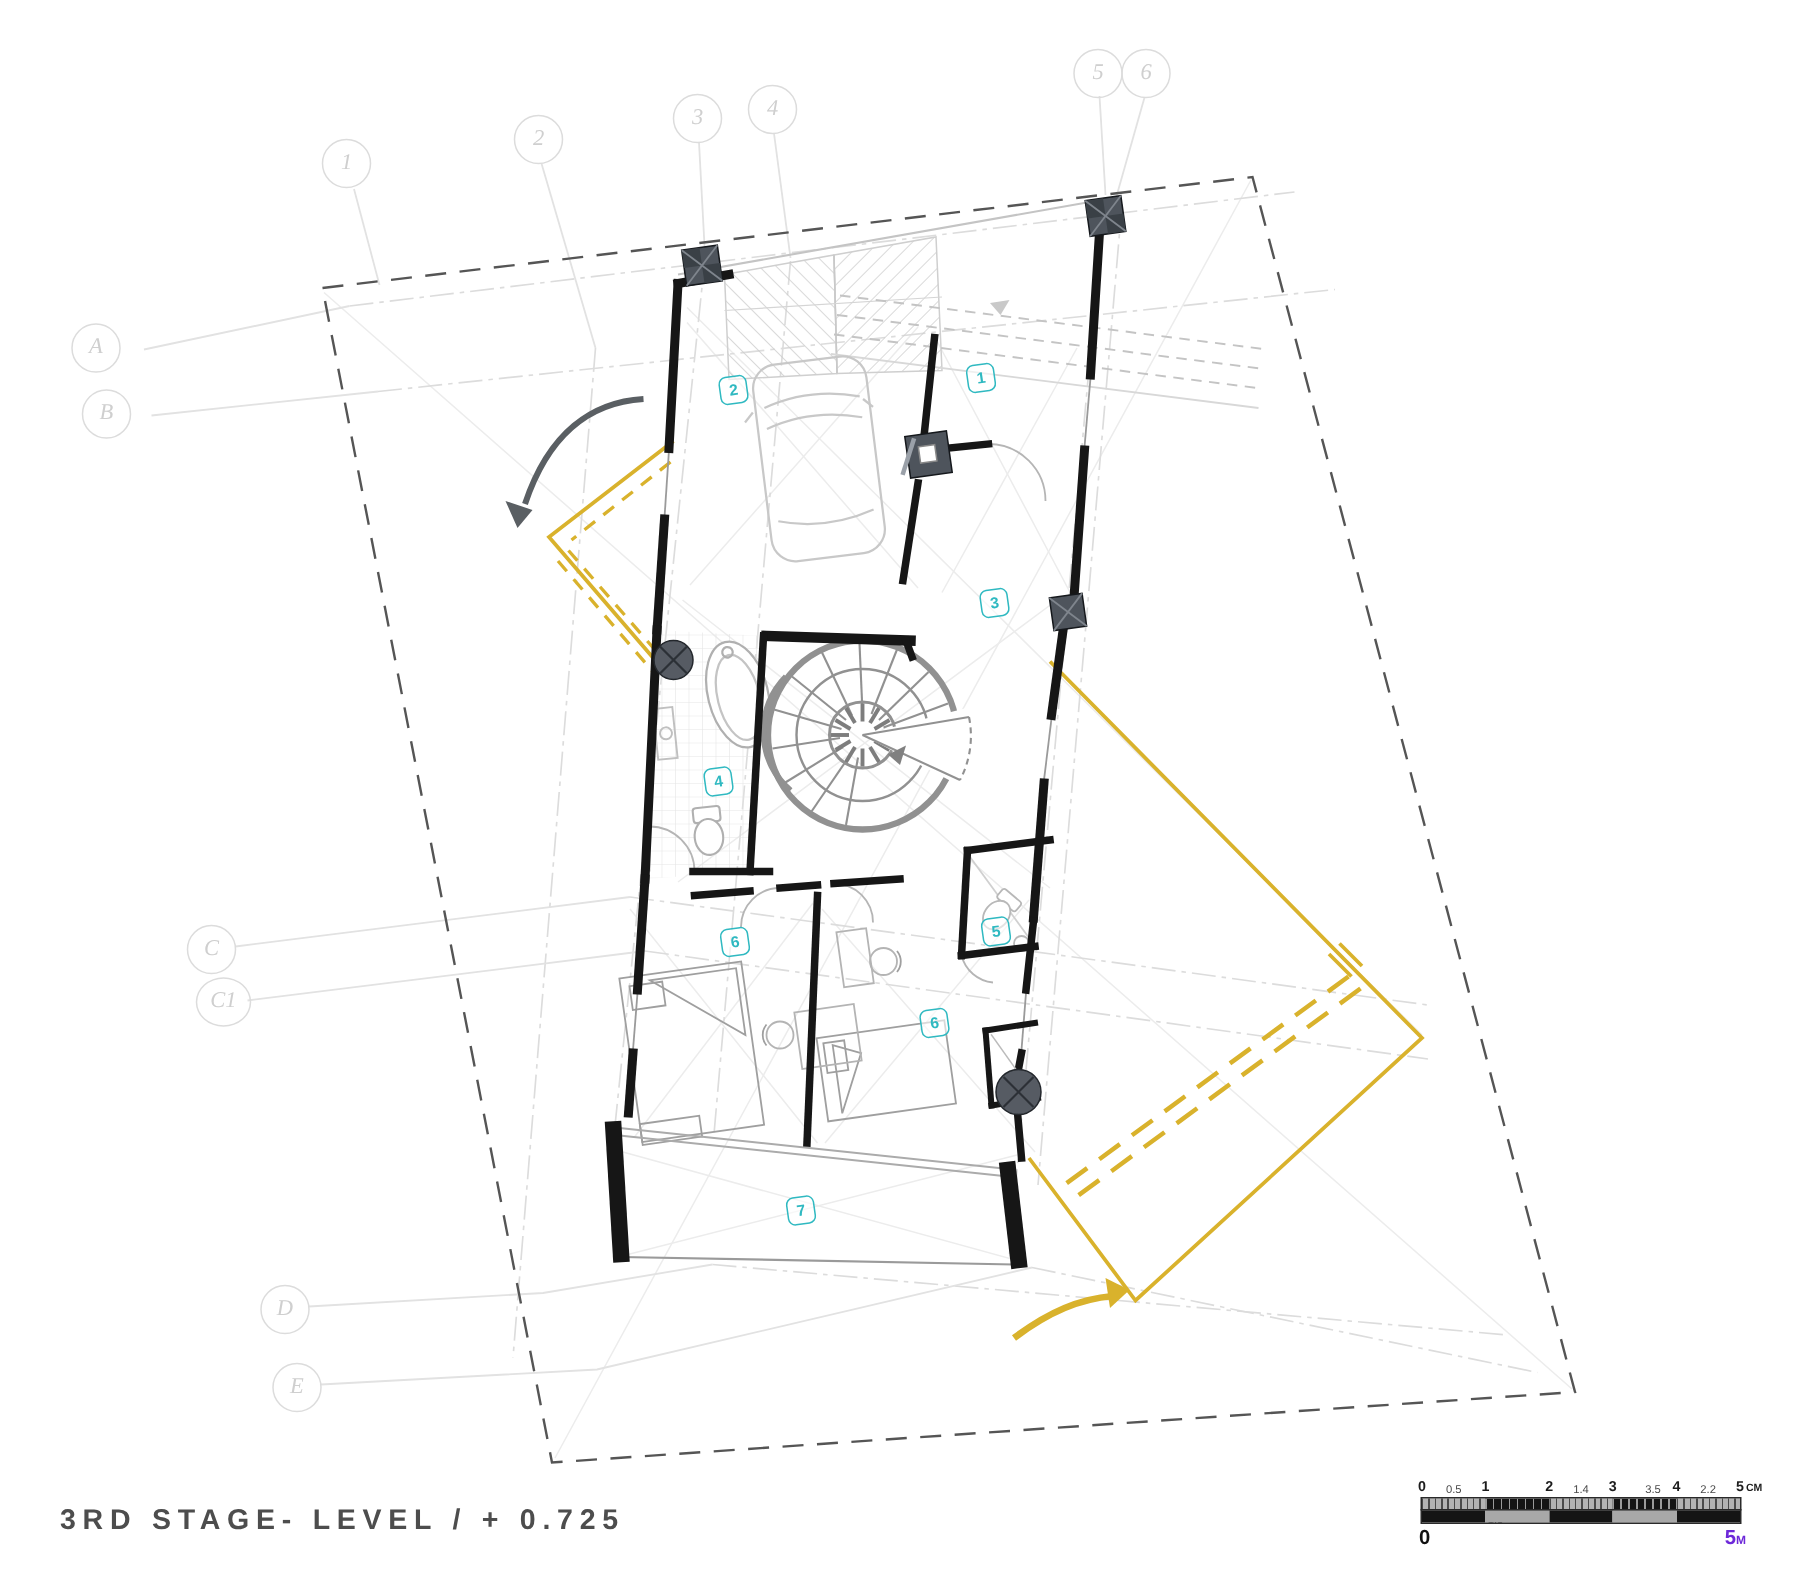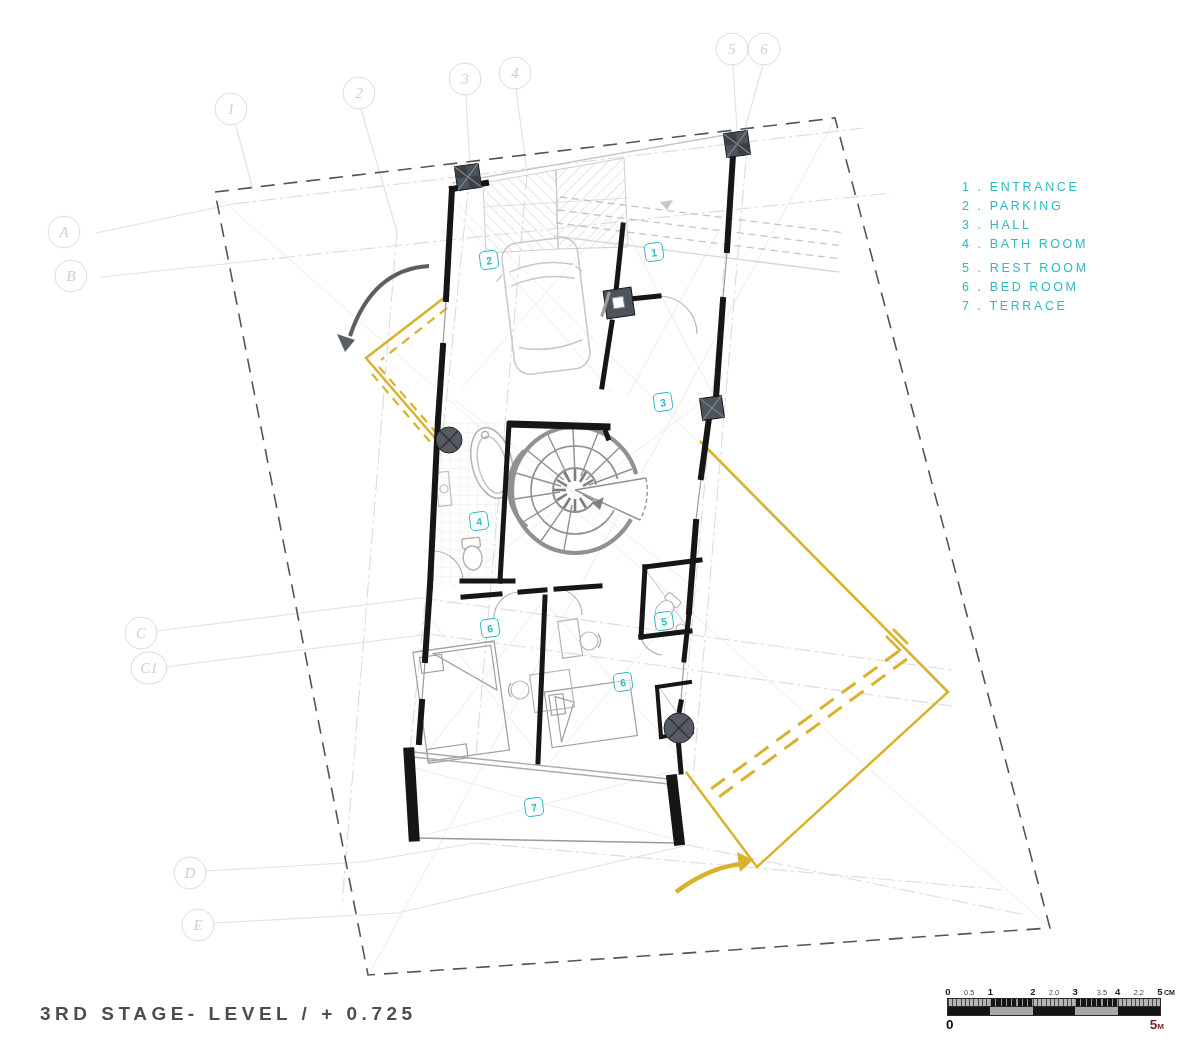--- a/index.html
+++ b/index.html
@@ -36,21 +36,21 @@
   .sb-row{position:absolute;left:0;width:212px;display:flex;outline:1px solid #2a2a2a;}
   .sb-row.cm{top:13px;height:7px;}
   .sb-row.m{top:21px;height:8px;}
   .seg{flex:0 0 42.4px;height:100%;}
   .comb{background:#b3b3b3;background-image:repeating-linear-gradient(90deg,#4a4a4a 0 1px,transparent 1px 4.24px);}
   .cmblack{background:#141414;background-image:repeating-linear-gradient(90deg,#9a9a9a 0 1px,transparent 1px 5.3px);}
   .m-black{background:#141414;}
   .m-gray{background:#a8a8a8;}
   .sb-bottom{position:absolute;top:31px;width:100%;height:16px;}
   .sb-zero{position:absolute;left:-2px;top:0;font-size:13.5px;font-weight:700;color:#111;}
-  .sb-five{position:absolute;right:-4px;top:0;font-size:13.5px;font-weight:700;color:#7f1d1d;}
+  .sb-five{position:absolute;right:-4px;top:0;font-size:13.5px;font-weight:700;color:#6d28d9;}
   .sb-five .u{font-size:8px;font-weight:700;}
 </style>
 </head>
 <body>
 
 <div class="canvas">
 
 <svg width="1200" height="1049" viewBox="0 0 1200 1049">
   <defs>
     <pattern id="hL" width="8" height="8" patternUnits="userSpaceOnUse" patternTransform="rotate(45)">
@@ -352,42 +352,31 @@
       <div class="tag" style="left: 489px; top: 260px;">2</div>
       <div class="tag" style="left: 654px; top: 252px;">1</div>
       <div class="tag" style="left: 663px; top: 402px;">3</div>
       <div class="tag" style="left: 479px; top: 521px;">4</div>
       <div class="tag" style="left: 490px; top: 628px;">6</div>
       <div class="tag" style="left: 664px; top: 621px;">5</div>
       <div class="tag" style="left: 623px; top: 682px;">6</div>
       <div class="tag" style="left: 534px; top: 807px;">7</div>
     </div>
 
-<div class="legend">
-  <div id="legend-items">
-        <div class="legend-row">1 . ENTRANCE</div>
-        <div class="legend-row">2 . PARKING</div>
-        <div class="legend-row">3 . HALL</div>
-        <div class="legend-row">4 . BATH ROOM</div>
-        <div class="legend-row gap">5 . REST ROOM</div>
-        <div class="legend-row">6 . BED ROOM</div>
-        <div class="legend-row">7 . TERRACE</div>
-      </div>
-</div>
 
 <div class="title">3RD STAGE- LEVEL / + 0.725</div>
 
 <div class="scalebar">
   <div class="sb-labels" id="sb-labels">
         <span class="sb-label" style="left: 0px;">0</span>
         <span class="sb-label half" style="left: 21.2px;">0.5</span>
         <span class="sb-label" style="left: 42.4px;">1</span>
         <span class="sb-label half" style="left: 49px; margin-top: 20px;">1.5</span>
         <span class="sb-label" style="left: 84.8px;">2</span>
-        <span class="sb-label half" style="left: 106px;">2.0</span>
+        <span class="sb-label half" style="left: 106px;">1.4</span>
         <span class="sb-label" style="left: 127.2px;">3</span>
         <span class="sb-label half" style="left: 144px; padding-left: 20px;">3.5</span>
         <span class="sb-label" style="left: 169.6px;">4</span>
         <span class="sb-label half" style="left: 190.8px;">2.2</span>
         <span class="sb-label" style="left: 212px;">5</span>
         <span class="sb-unit" style="left: 216px;">CM</span>
       </div>
   <div class="sb-row cm" id="sb-cm">
         <div class="seg comb"></div>
         <div class="seg cmblack"></div>

